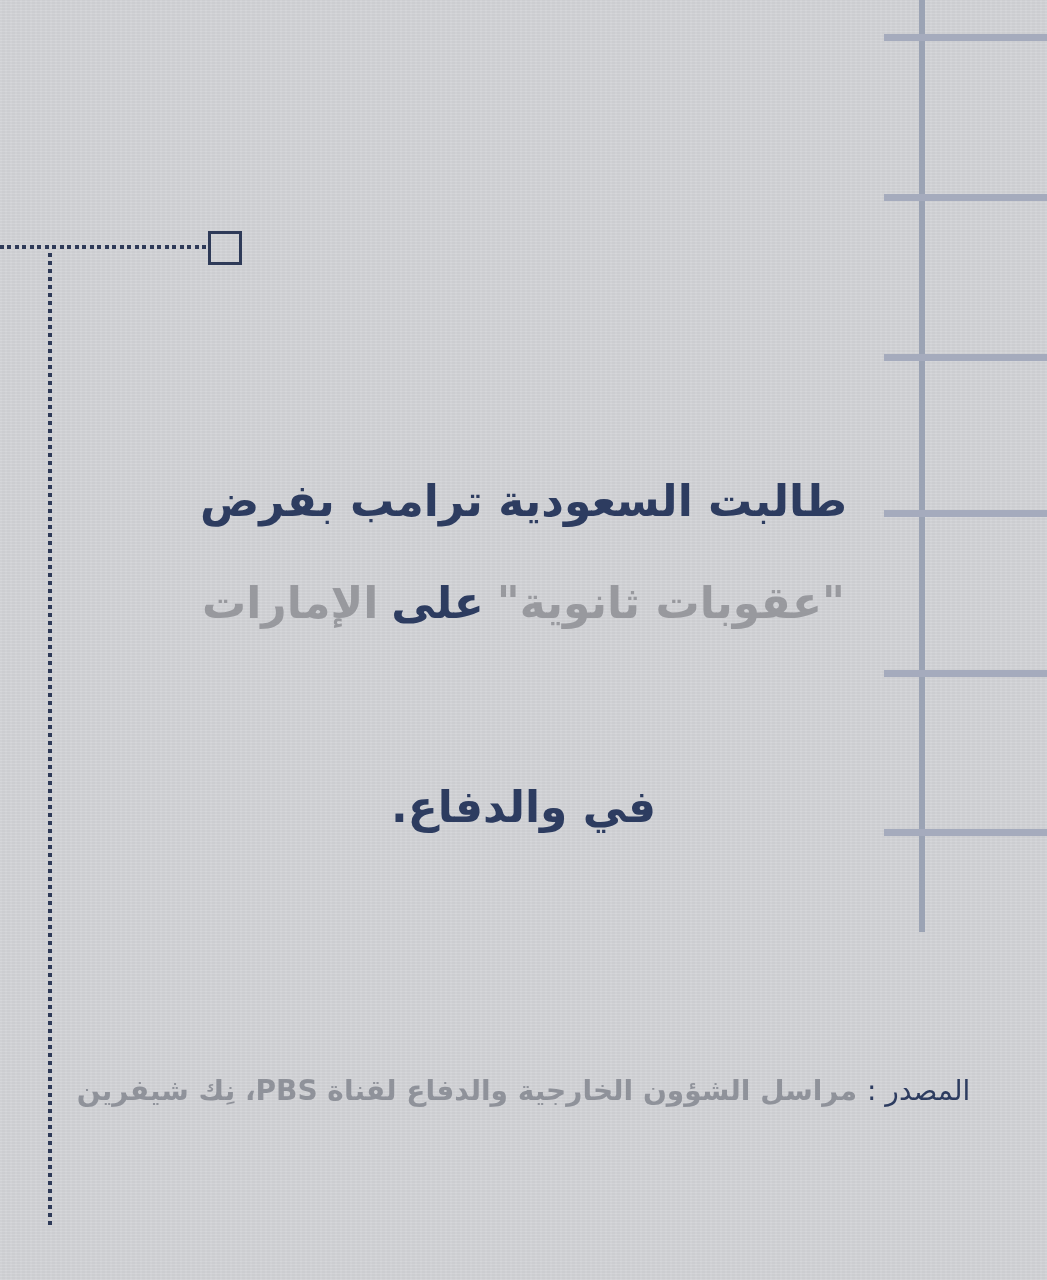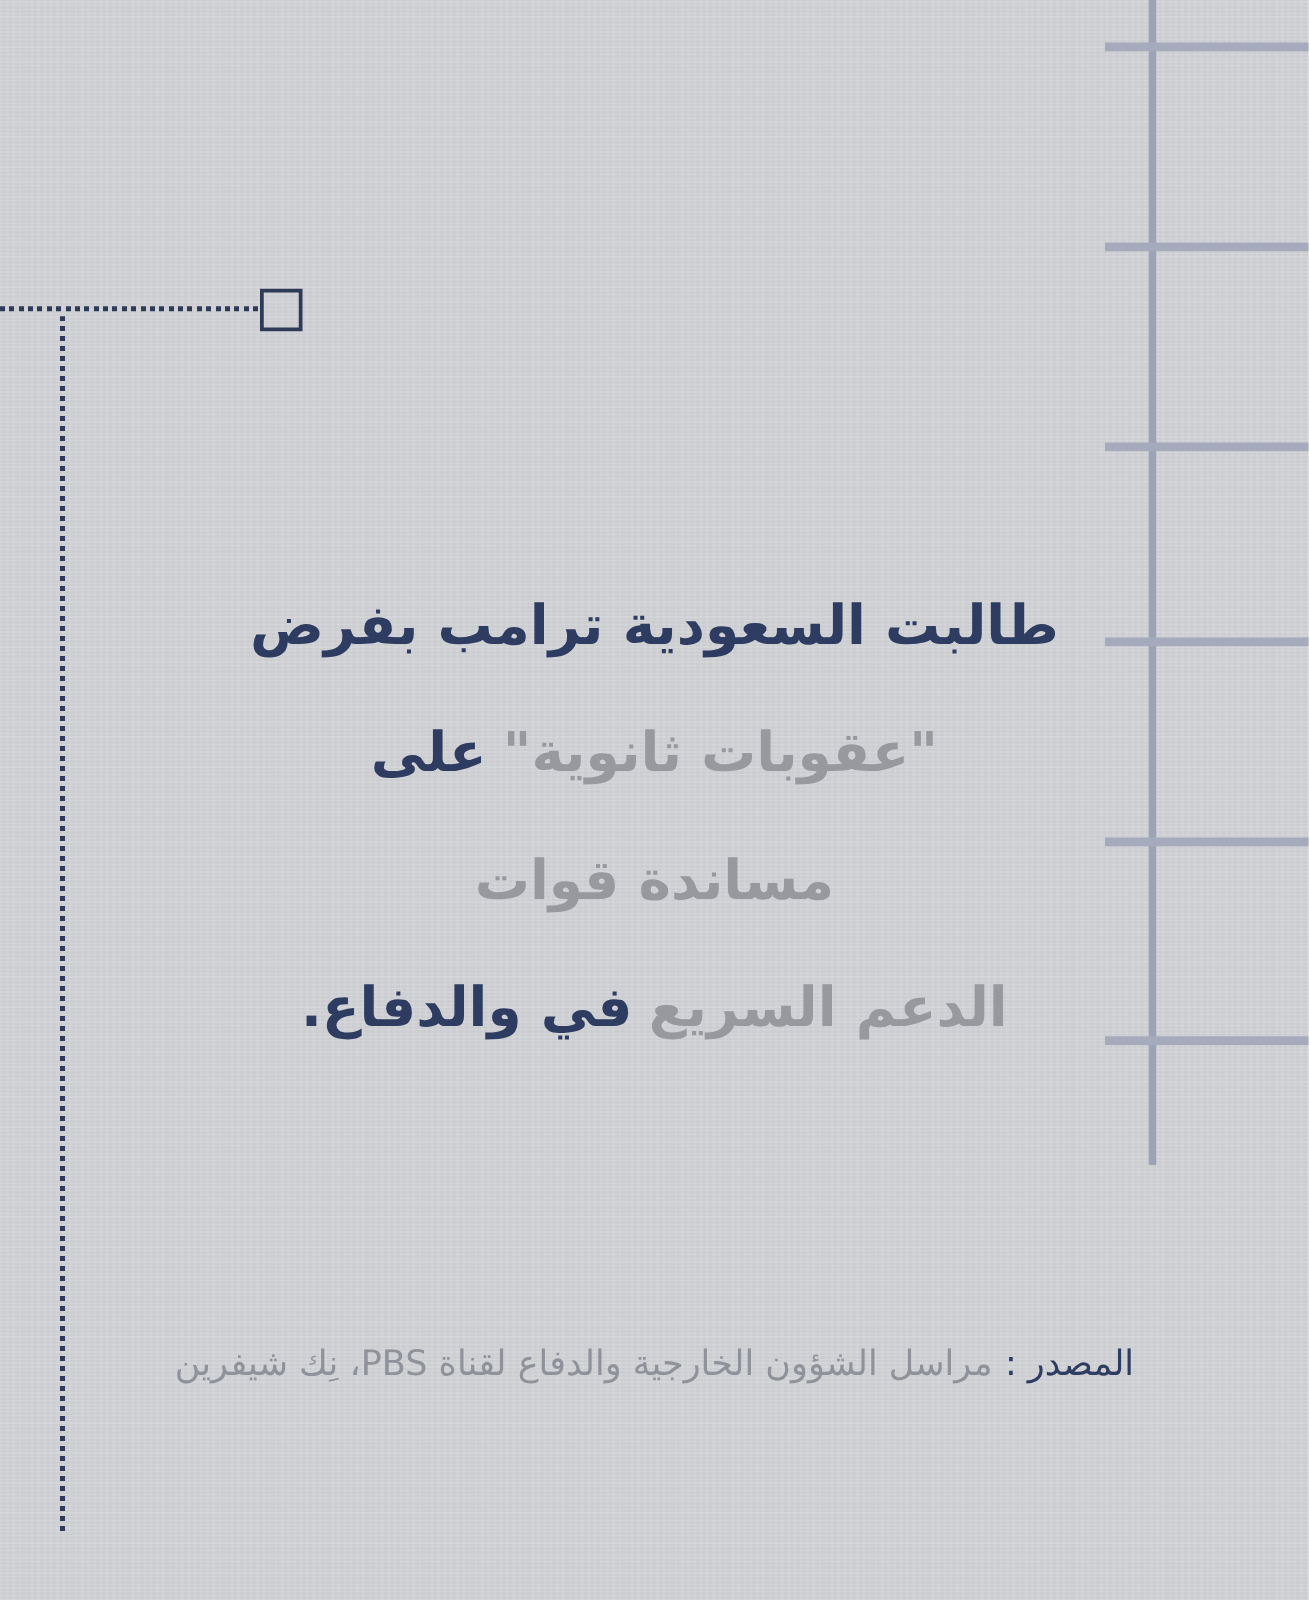--- a/index.html
+++ b/index.html
@@ -105,21 +105,21 @@
     gap: 10px;
     font-size: 28px;
     white-space: nowrap;
   }
   .source .src-label {
     color: #2d3c60;
     font-weight: normal;
   }
   .source .src-text {
     color: #8f929a;
-    font-weight: normal;
+    font-weight: bold;
   }
 </style>
 </head>
 <body>
 
 <div class="poster">
 
   <div>
     <div class="grid-vline"></div>
     <div class="grid-hline h1"></div>
@@ -136,26 +136,25 @@
     <div class="dotted-v"></div>
   </div>
 
   <div class="headline">
     <div class="headline-line">
       <span class="navy">طالبت السعودية ترامب بفرض</span>
     </div>
     <div class="headline-line">
       <span class="gray">"عقوبات ثانوية"</span>
       <span class="navy">على</span>
+      <span class="gray">الإمارات</span>
     </div>
     <div class="headline-line">
-      <span class="gray">مساندة قوات</span>
     </div>
     <div class="headline-line">
-      <span class="gray">الدعم السريع</span>
       <span class="navy">في والدفاع.</span>
     </div>
   </div>
 
   <div class="source">
     <span class="src-label">المصدر :</span>
     <span class="src-text">مراسل الشؤون الخارجية والدفاع لقناة PBS، نِك شيفرين</span>
   </div>
 
 </div>

